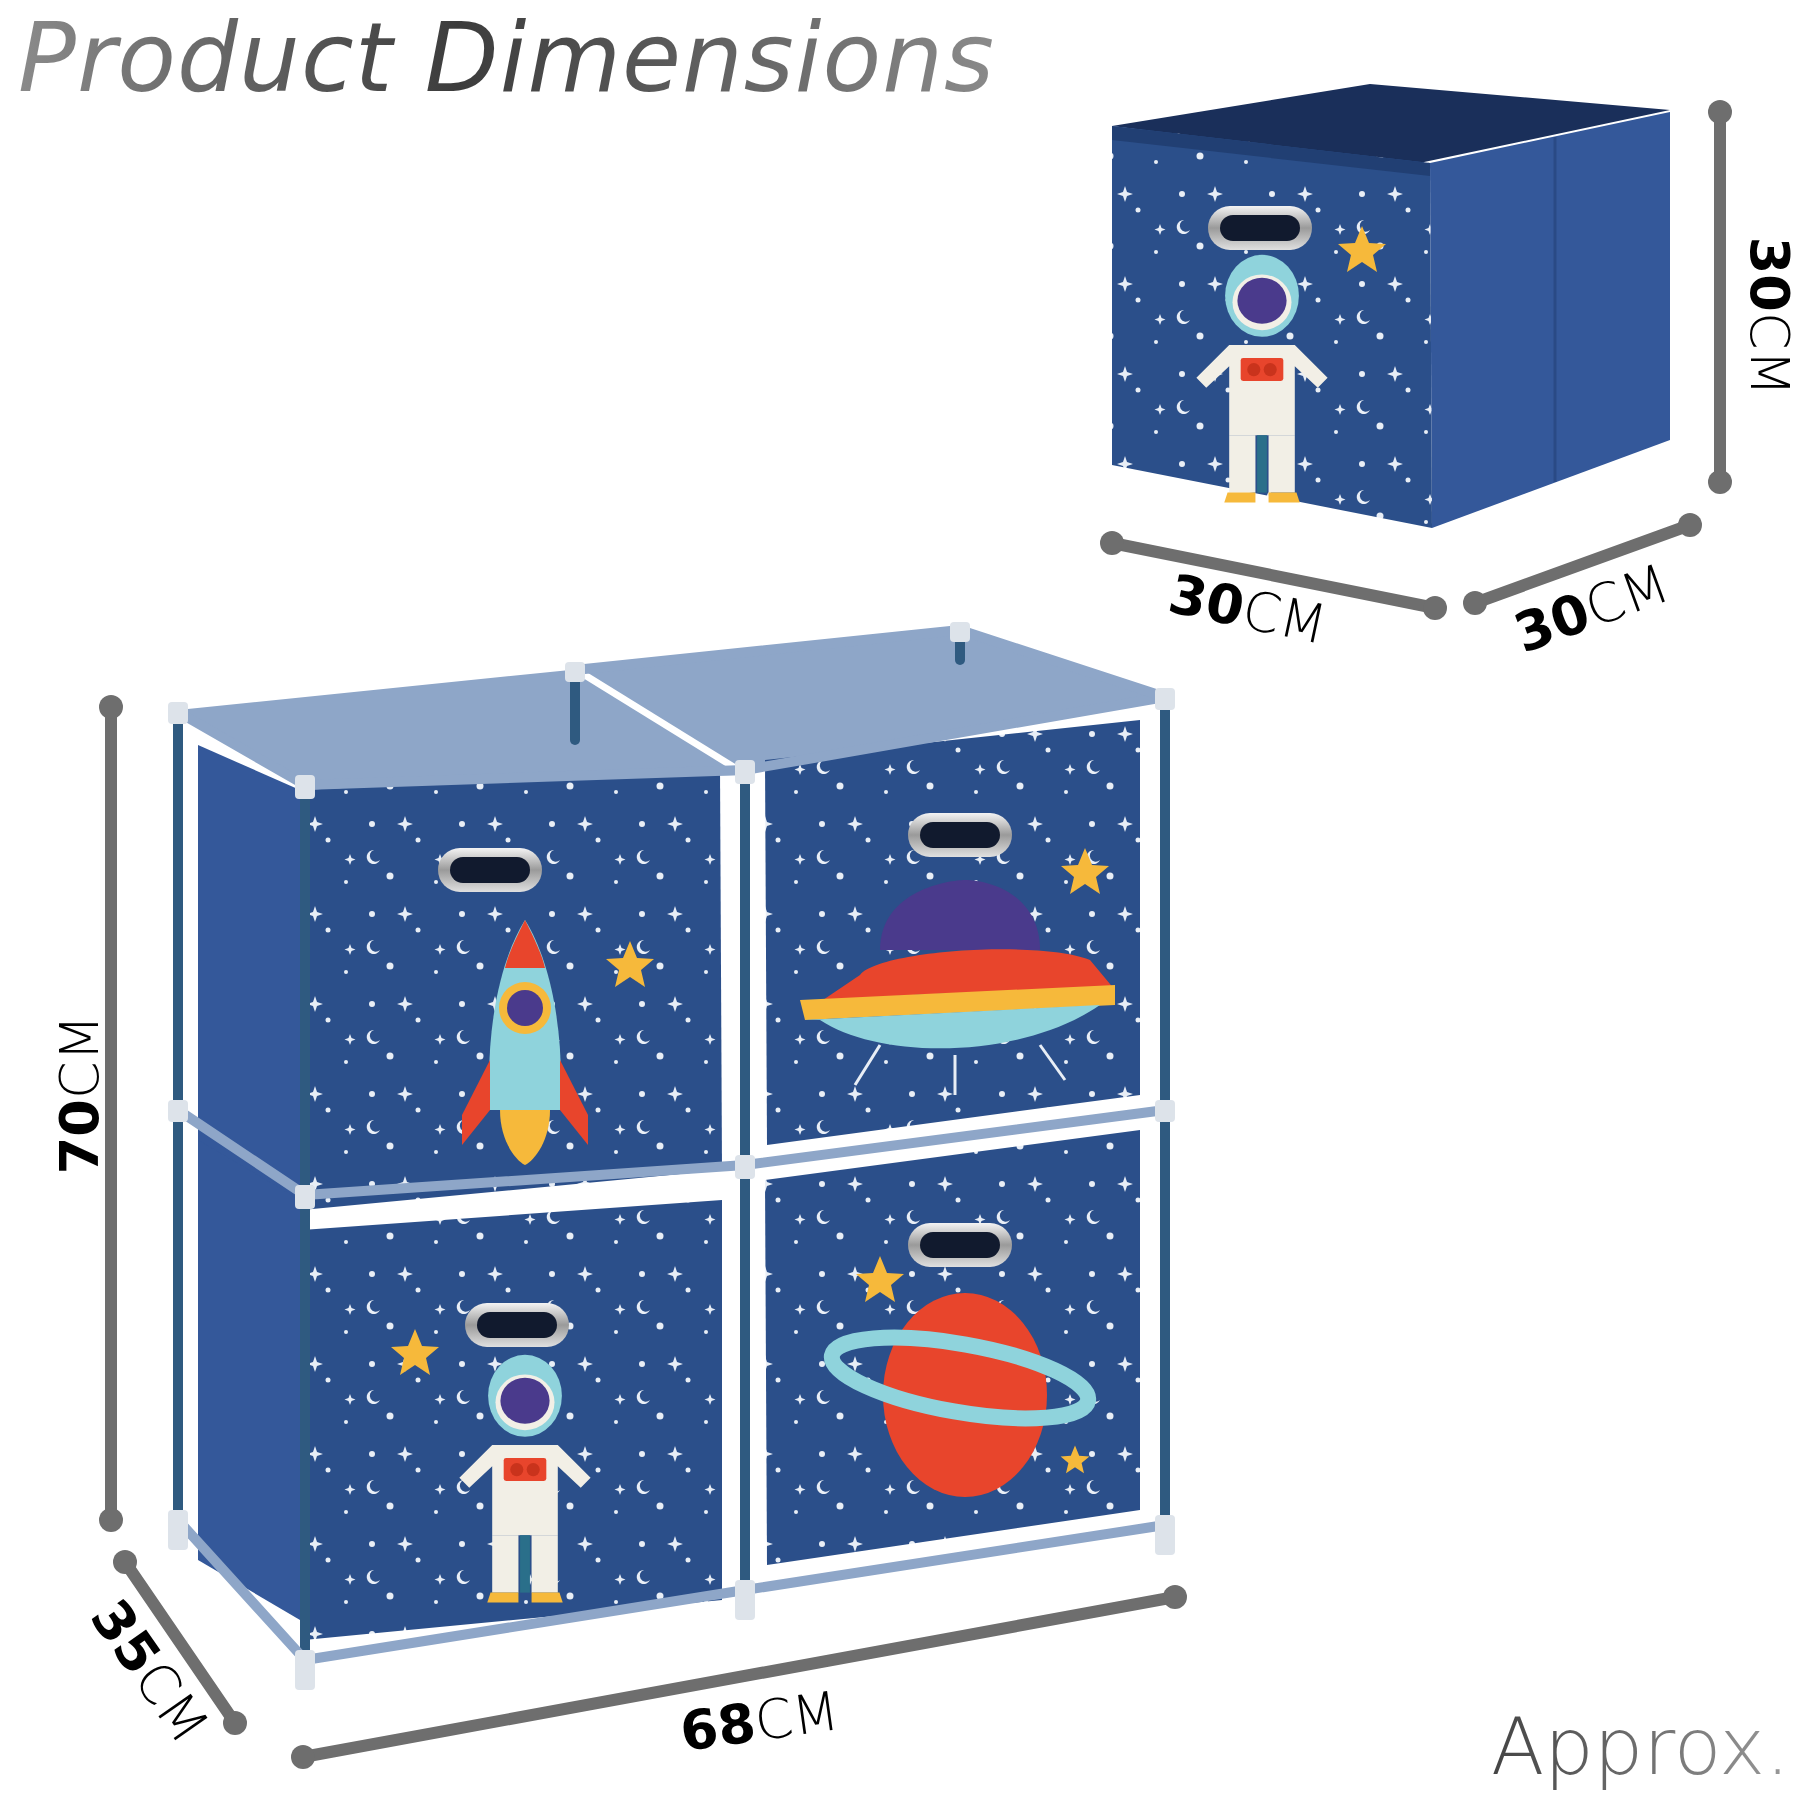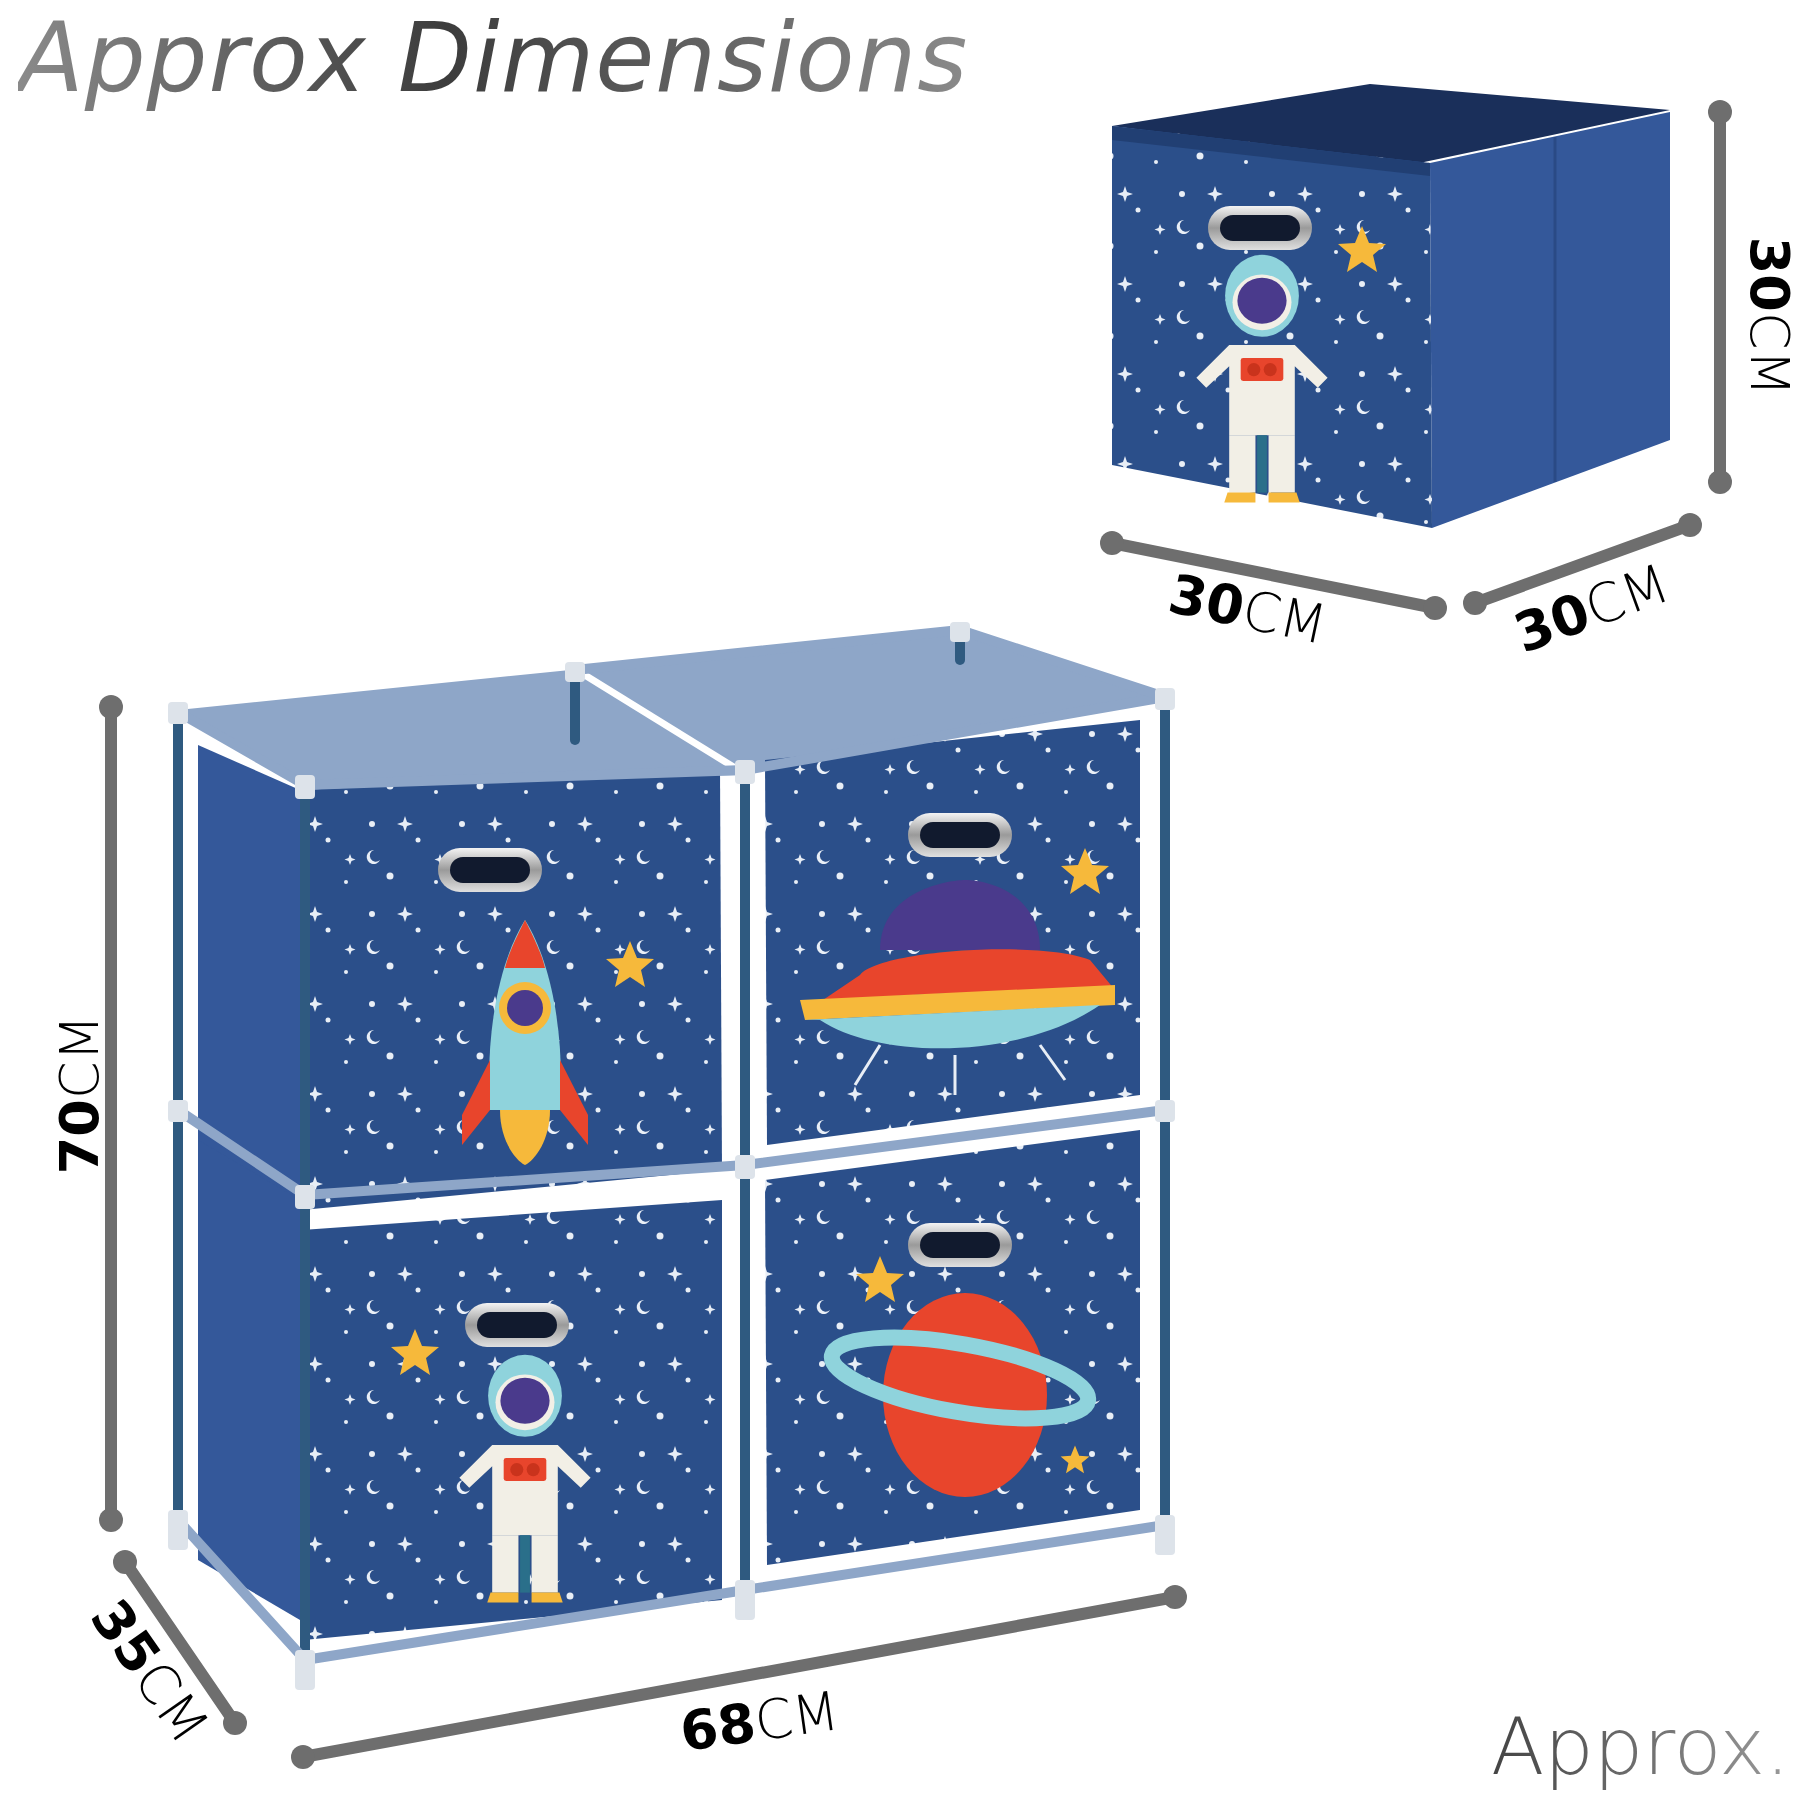--- a/index.html
+++ b/index.html
@@ -13,21 +13,21 @@
     -webkit-text-fill-color:transparent;font-family:"DejaVu Sans",sans-serif;}
   .dim-label{position:absolute;font-size:54px;color:#000;white-space:nowrap;transform-origin:center center;
     font-family:"DejaVu Sans",sans-serif;}
   .dim-label .num{font-weight:bold;}
   .dim-label .unit{font-weight:200;}
   svg{position:absolute;left:0;top:0;}
 </style>
 </head>
 <body>
 
-<div class="title">Approx Dimensions</div>
+<div class="title">Product Dimensions</div>
 
 <svg width="1800" height="1800" viewBox="0 0 1800 1800">
   <defs>
     <pattern id="stars" width="90" height="90" patternUnits="userSpaceOnUse">
       <rect width="90" height="90" fill="#2b4f8a"></rect>
       <circle cx="12" cy="14" r="3" fill="#e8eef6"></circle>
       <circle cx="58" cy="30" r="2.5" fill="#e8eef6"></circle>
       <circle cx="30" cy="66" r="3.5" fill="#e8eef6"></circle>
       <circle cx="76" cy="72" r="2" fill="#e8eef6"></circle>
       <path d="M45 6 l2 6 6 2 -6 2 -2 6 -2 -6 -6 -2 6 -2z" fill="#e8eef6"></path>

